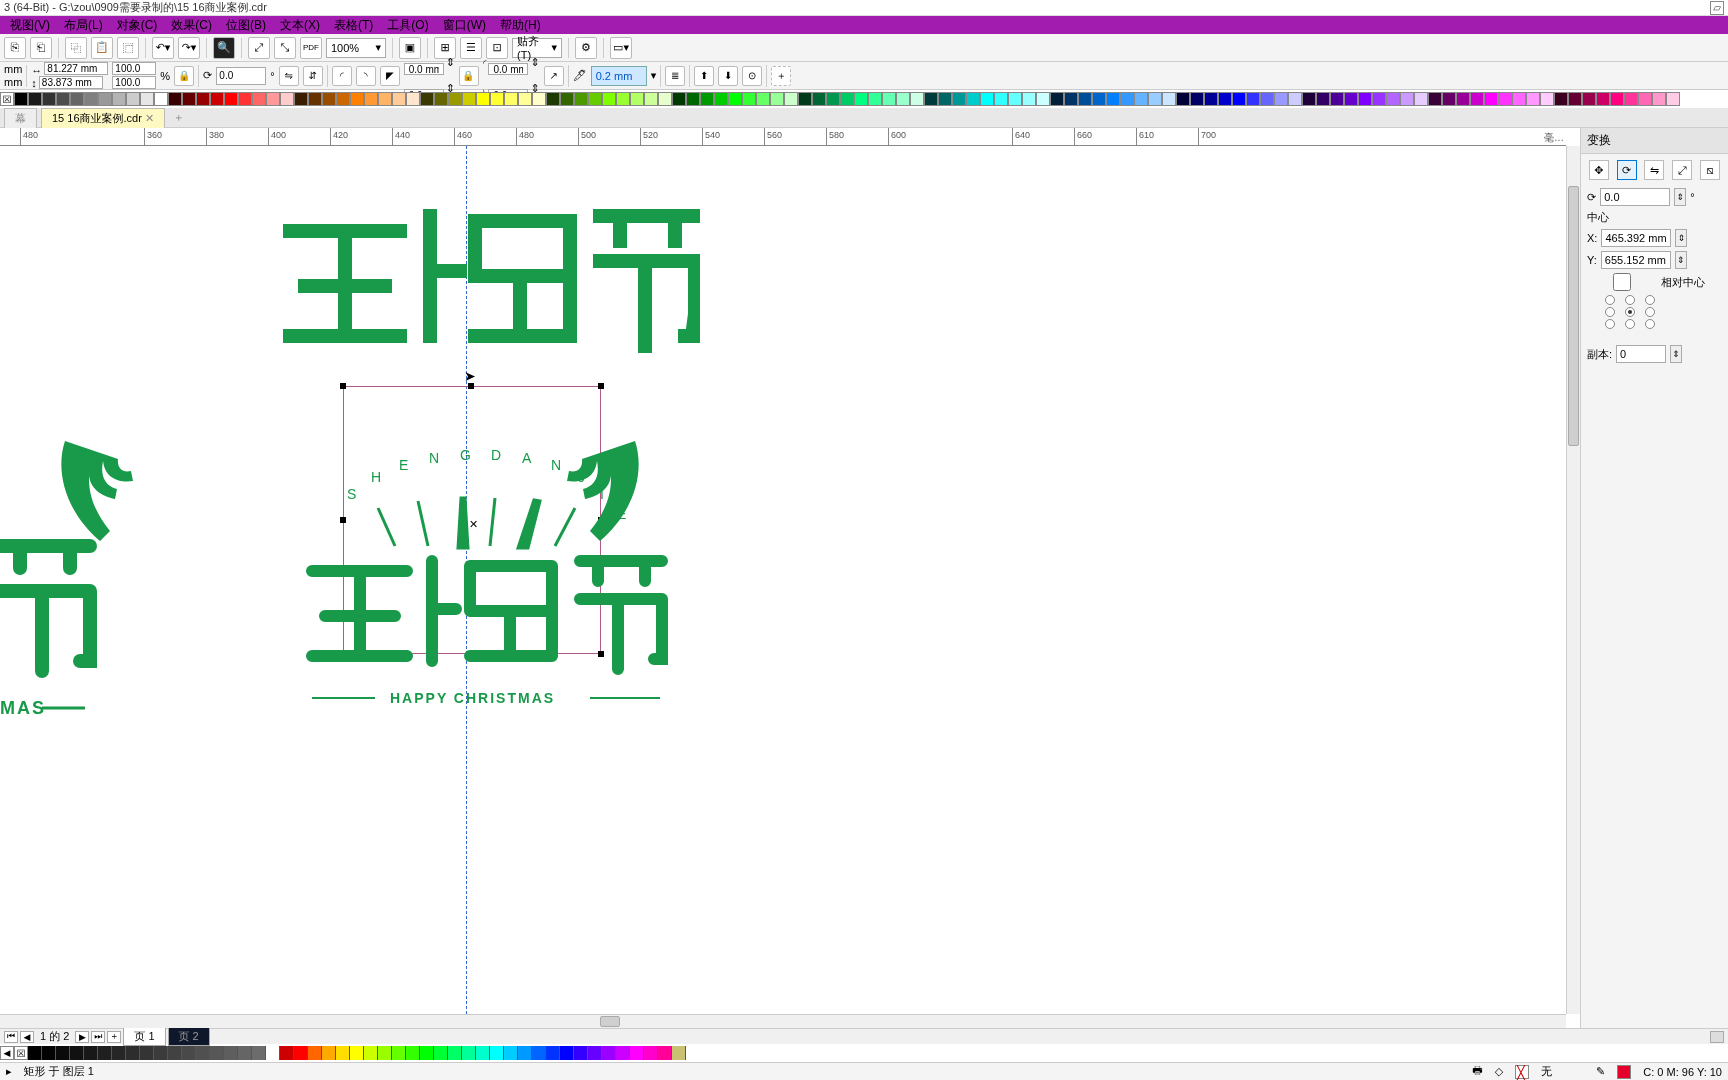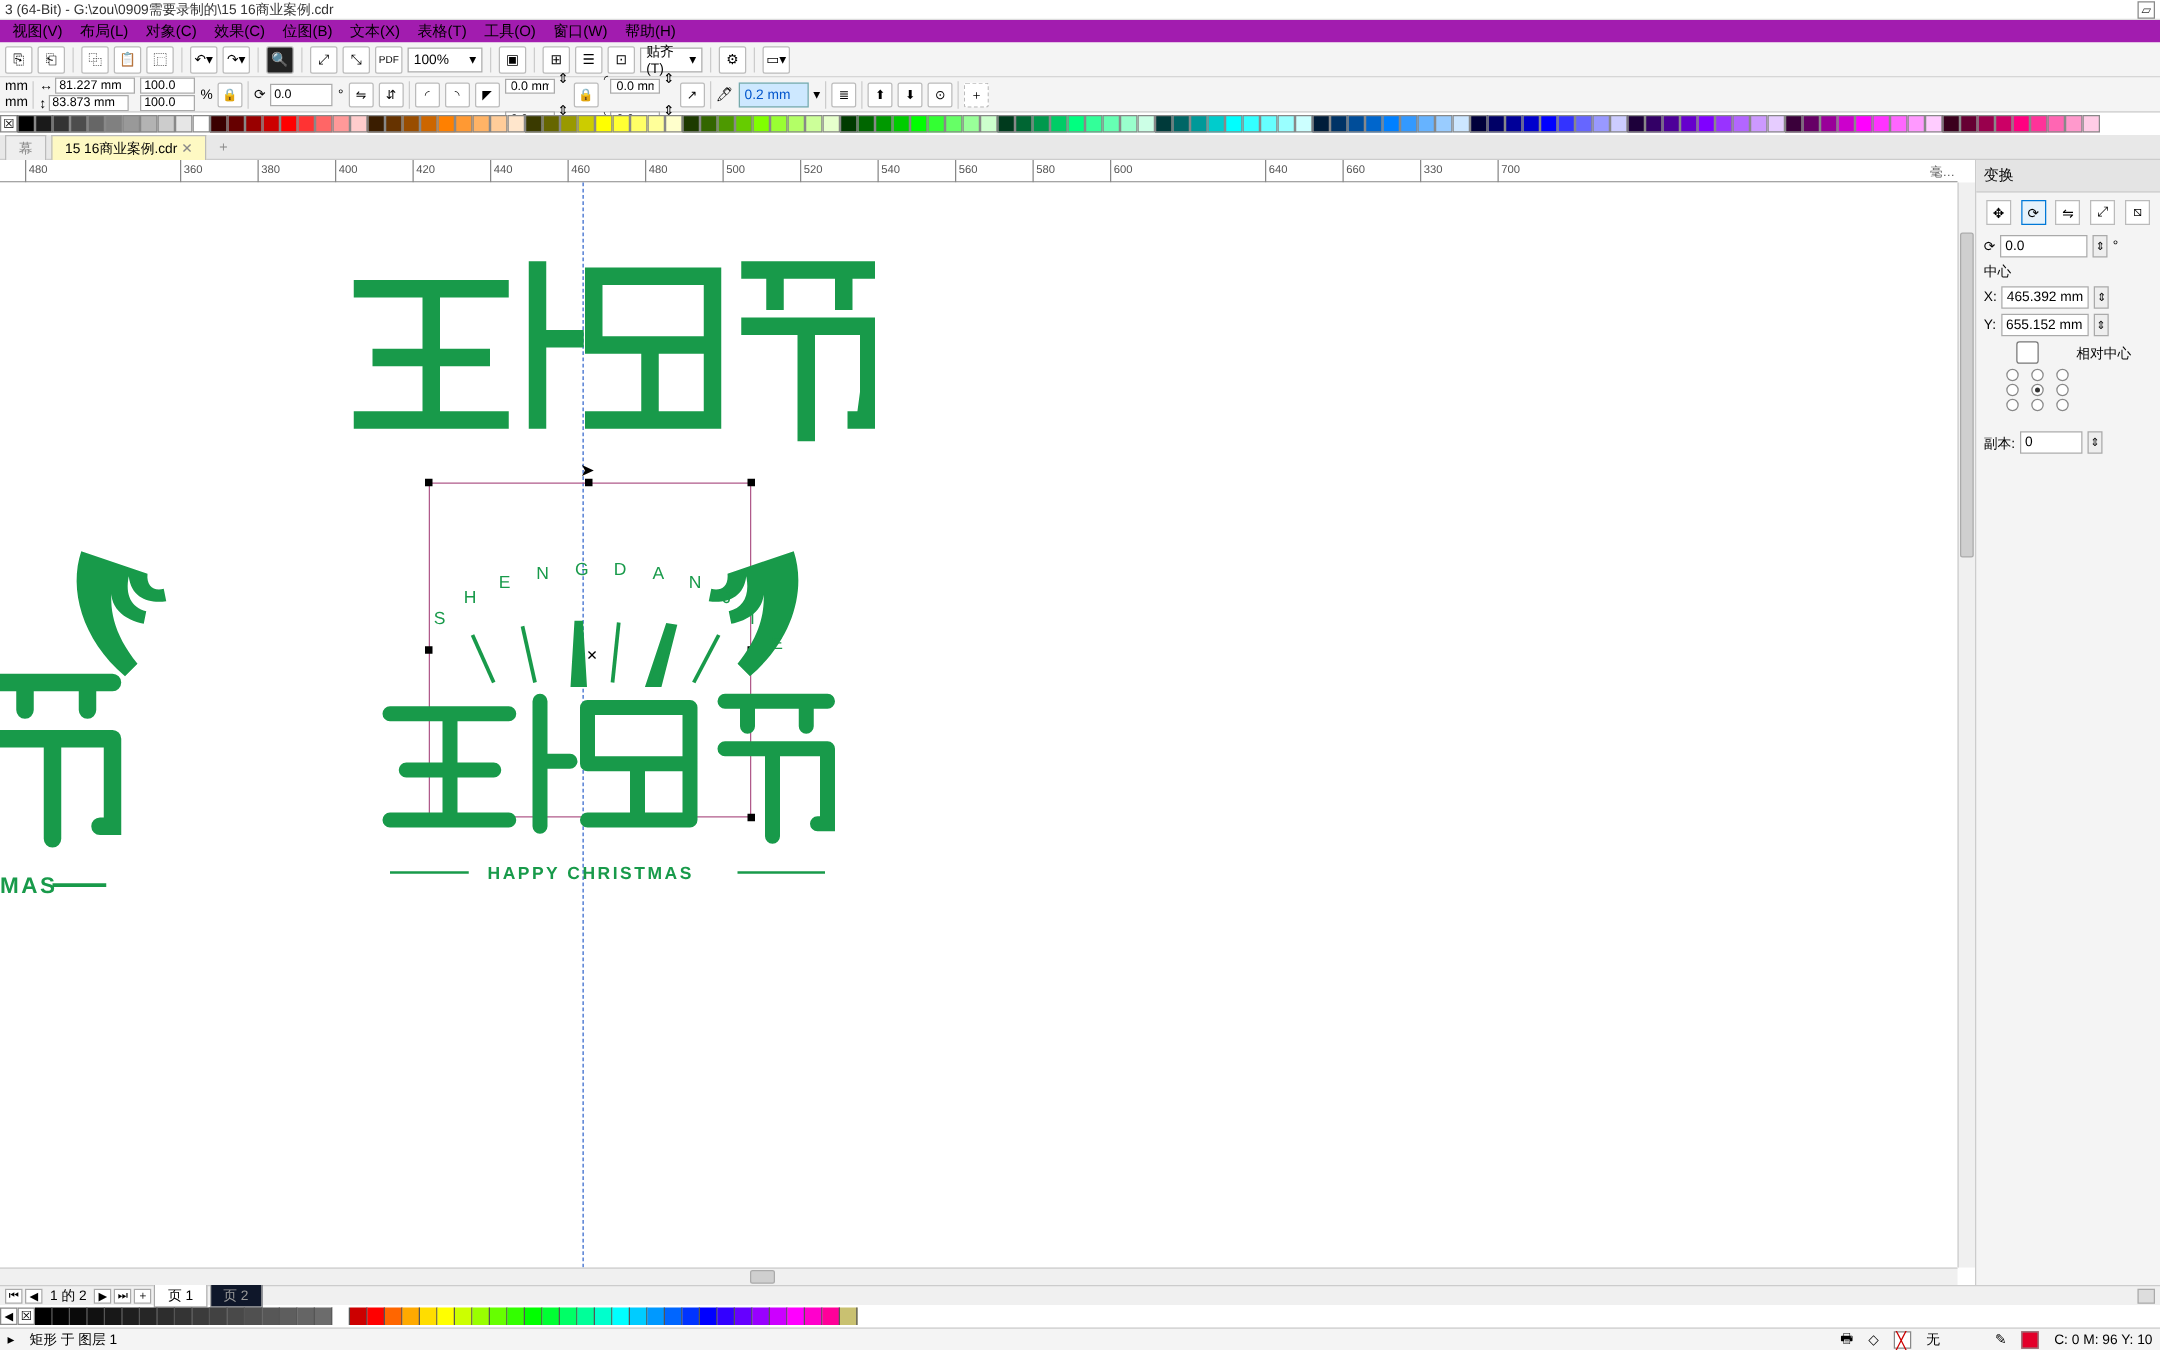--- a/index.html
+++ b/index.html
@@ -378,21 +378,21 @@
         <div class="tick" style="left: 950px; margin-top: 32px;">
           <span>620</span>
         </div>
         <div class="tick" style="left: 1012px;">
           <span>640</span>
         </div>
         <div class="tick" style="left: 1074px;">
           <span>660</span>
         </div>
         <div class="tick" style="left: 1136px;">
-          <span>330</span>
+          <span>610</span>
         </div>
         <div class="tick" style="left: 1198px;">
           <span>700</span>
         </div>
       </div>
     <div style="position:absolute;top:3px;right:16px;font-size:10px;color:#555;">毫…</div>
     <div class="canvas">
 
       <div style="position:absolute;left:466px;top:0;bottom:0;width:1px;border-left:1px dashed #3366cc;"></div>
 

